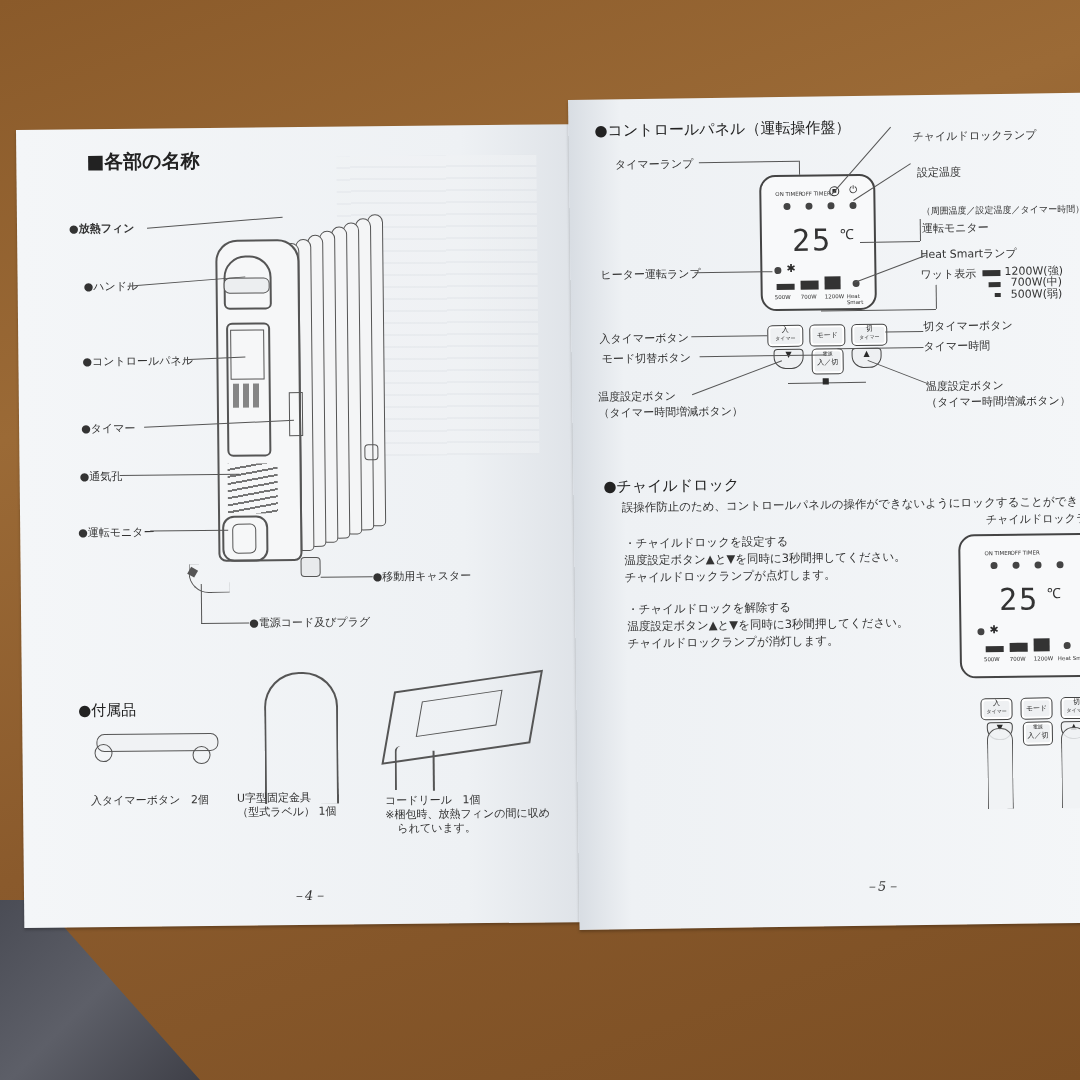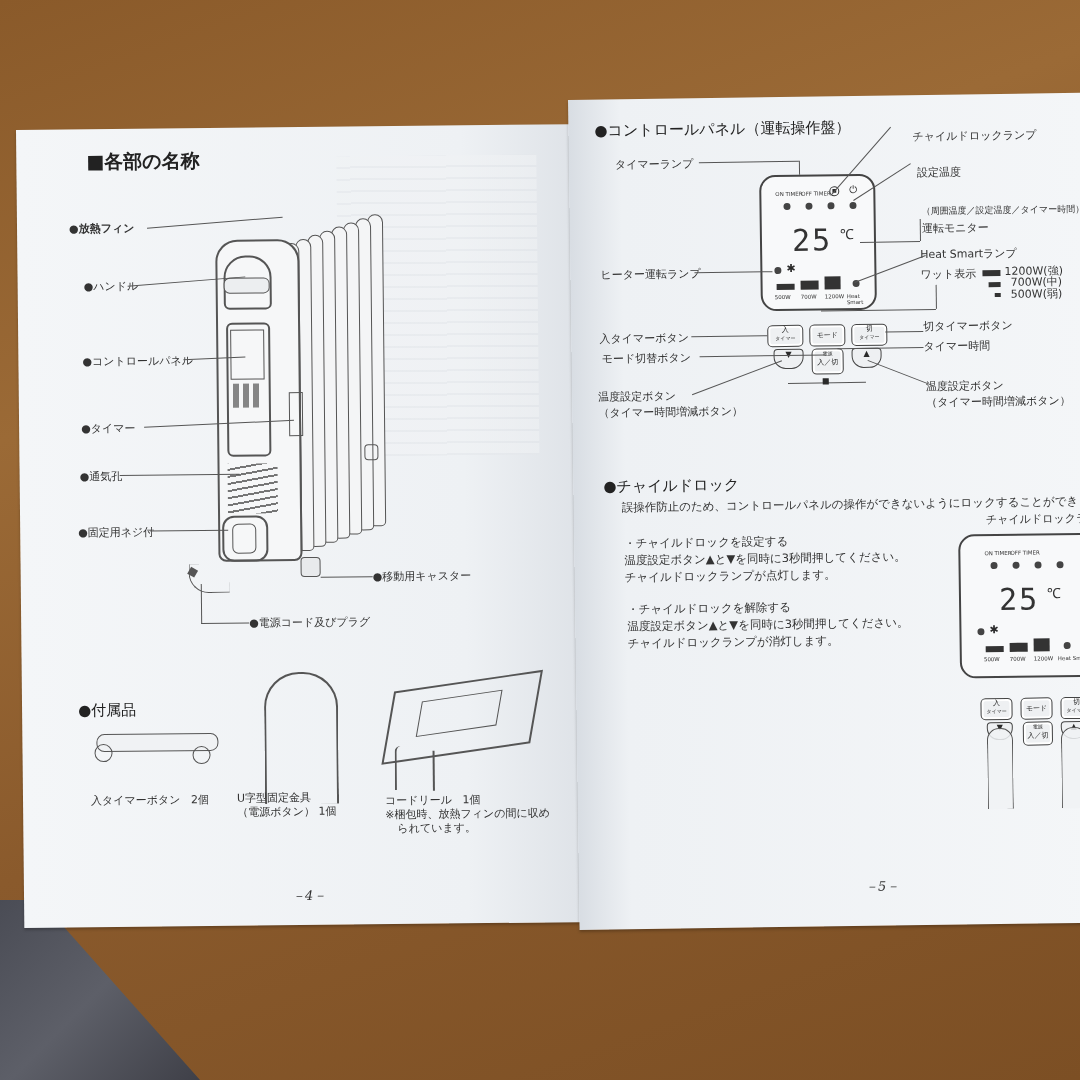--- a/index.html
+++ b/index.html
@@ -83,21 +83,21 @@
 
   <div class="abs lbl" style="left:64px;top:225px;">●コントロールパネル</div>
   <div class="line" style="left:165px;top:231px;width:62px;transform:rotate(-2deg);transform-origin:left;"></div>
 
   <div class="abs lbl" style="left:62px;top:292px;">●タイマー</div>
   <div class="line" style="left:125px;top:298px;width:150px;transform:rotate(-2deg);transform-origin:left;"></div>
 
   <div class="abs lbl" style="left:60px;top:340px;">●通気孔</div>
   <div class="line" style="left:100px;top:346px;width:120px;"></div>
 
-  <div class="abs lbl" style="left:58px;top:396px;">●固定用ネジ付</div>
+  <div class="abs lbl" style="left:58px;top:396px;">●運転モニター</div>
   <div class="line" style="left:130px;top:402px;width:78px;"></div>
 
   <div class="abs lbl" style="left:352px;top:443px;">●移動用キャスター</div>
   <div class="line" style="left:300px;top:450px;width:52px;"></div>
 
   <div class="abs lbl" style="left:228px;top:488px;">●電源コード及びプラグ</div>
   <div class="vline" style="left:180px;top:456px;height:40px;"></div>
   <div class="line" style="left:180px;top:495px;width:48px;"></div>
 
   <div class="abs h2" style="left:56px;top:572px;">●付属品</div>
@@ -115,21 +115,21 @@
     <div class="abs" style="left:398px;top:570px;width:76px;height:34px;border:1.5px solid #555;transform:skewX(-18deg) rotate(-8deg);"></div>
     <div class="abs" style="left:372px;top:620px;width:10px;height:44px;border-left:2px solid #555;border-radius:6px 0 0 0;"></div>
     <div class="abs" style="left:410px;top:625px;width:10px;height:40px;border-left:2px solid #555;"></div>
   </div>
 
   <div class="abs lbl" style="left:68px;top:664px;font-size:11px;">
     <span>入タイマーボタン</span>&nbsp;&nbsp;&nbsp;<span>2個</span>
   </div>
   <div class="abs lbl" style="left:214px;top:664px;font-size:11px;line-height:14px;">
     <div>U字型固定金具</div>
-    <div><span>（電源ボタン）</span> <span>1個</span></div>
+    <div><span>（型式ラベル）</span> <span>1個</span></div>
   </div>
   <div class="abs lbl" style="left:362px;top:668px;font-size:11px;line-height:14px;">
     <div><span>コードリール</span>&nbsp;&nbsp;&nbsp;<span>1個</span></div>
     <div>※梱包時、放熱フィンの間に収め</div>
     <div style="padding-left:12px;">られています。</div>
   </div>
 
   <div class="abs pgnum" style="left:268px;top:760px;">－4－</div>
 </div>
 

